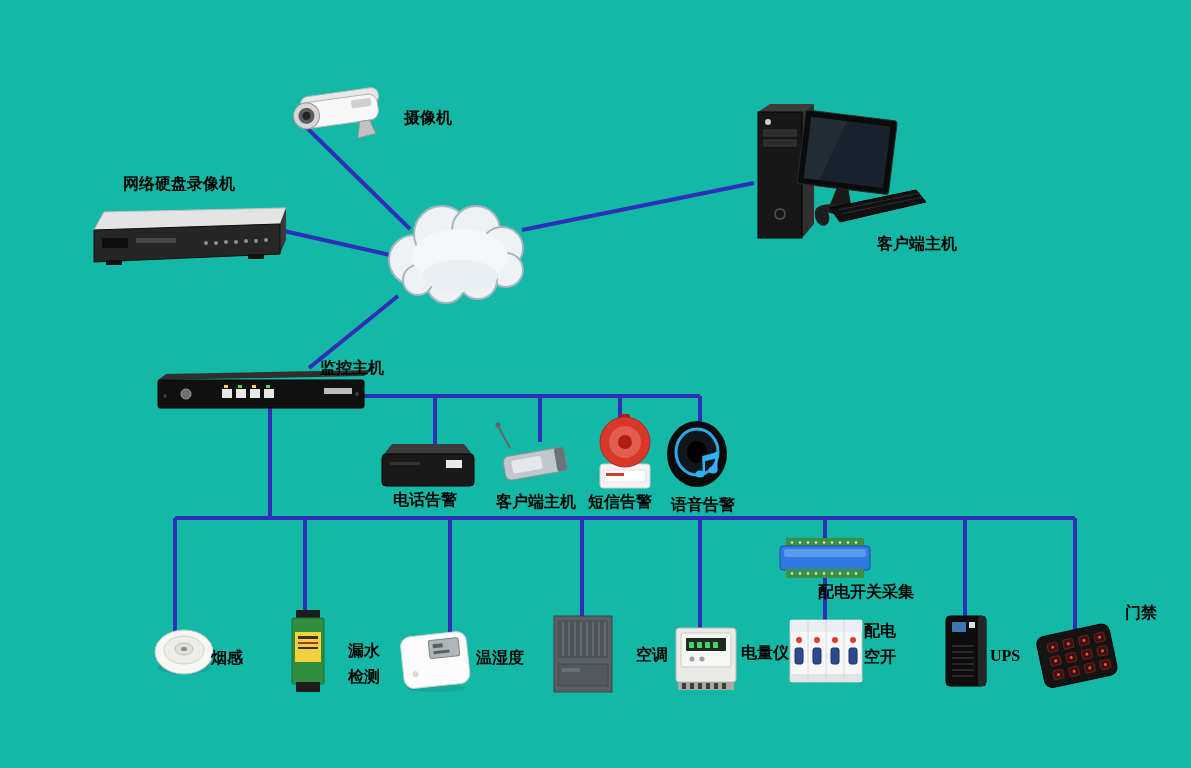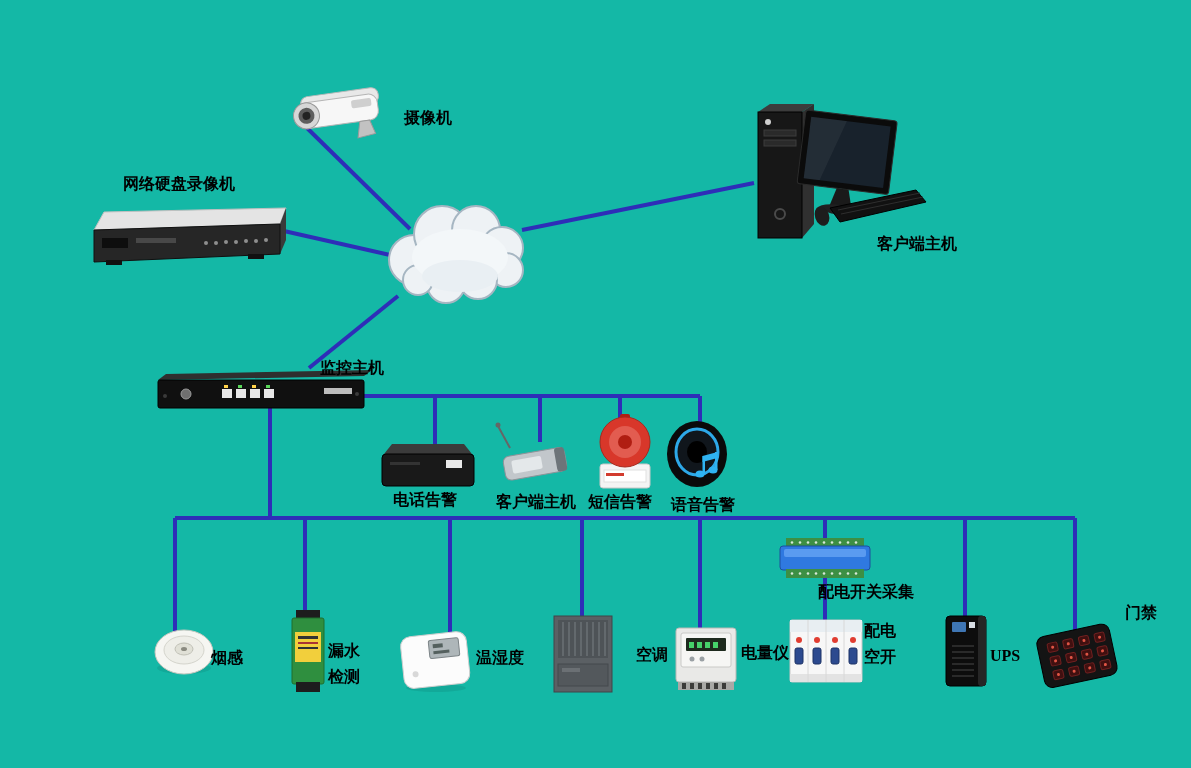--- a/index.html
+++ b/index.html
@@ -337,21 +337,21 @@
 
   <div class="lbl" style="left:404px;top:105px">摄像机</div>
   <div class="lbl" style="left:123px;top:171px">网络硬盘录像机</div>
   <div class="lbl" style="left:877px;top:231px">客户端主机</div>
   <div class="lbl" style="left:320px;top:355px">监控主机</div>
   <div class="lbl" style="left:393px;top:487px">电话告警</div>
   <div class="lbl" style="left:496px;top:489px">客户端主机</div>
   <div class="lbl" style="left:588px;top:489px">短信告警</div>
   <div class="lbl" style="left:671px;top:492px">语音告警</div>
   <div class="lbl" style="left:211px;top:645px">烟感</div>
-  <div class="lbl" style="left:328px;top:638px">漏水
+  <div class="lbl" style="left:348px;top:638px">漏水
 检测</div>
   <div class="lbl" style="left:476px;top:645px">温湿度</div>
   <div class="lbl" style="left:636px;top:642px">空调</div>
   <div class="lbl" style="left:741px;top:640px">电量仪</div>
   <div class="lbl" style="left:818px;top:579px">配电开关采集</div>
   <div class="lbl" style="left:864px;top:618px">配电
 空开</div>
   <div class="lbl" style="left:990px;top:643px">UPS</div>
   <div class="lbl" style="left:1125px;top:600px">门禁</div>
 

